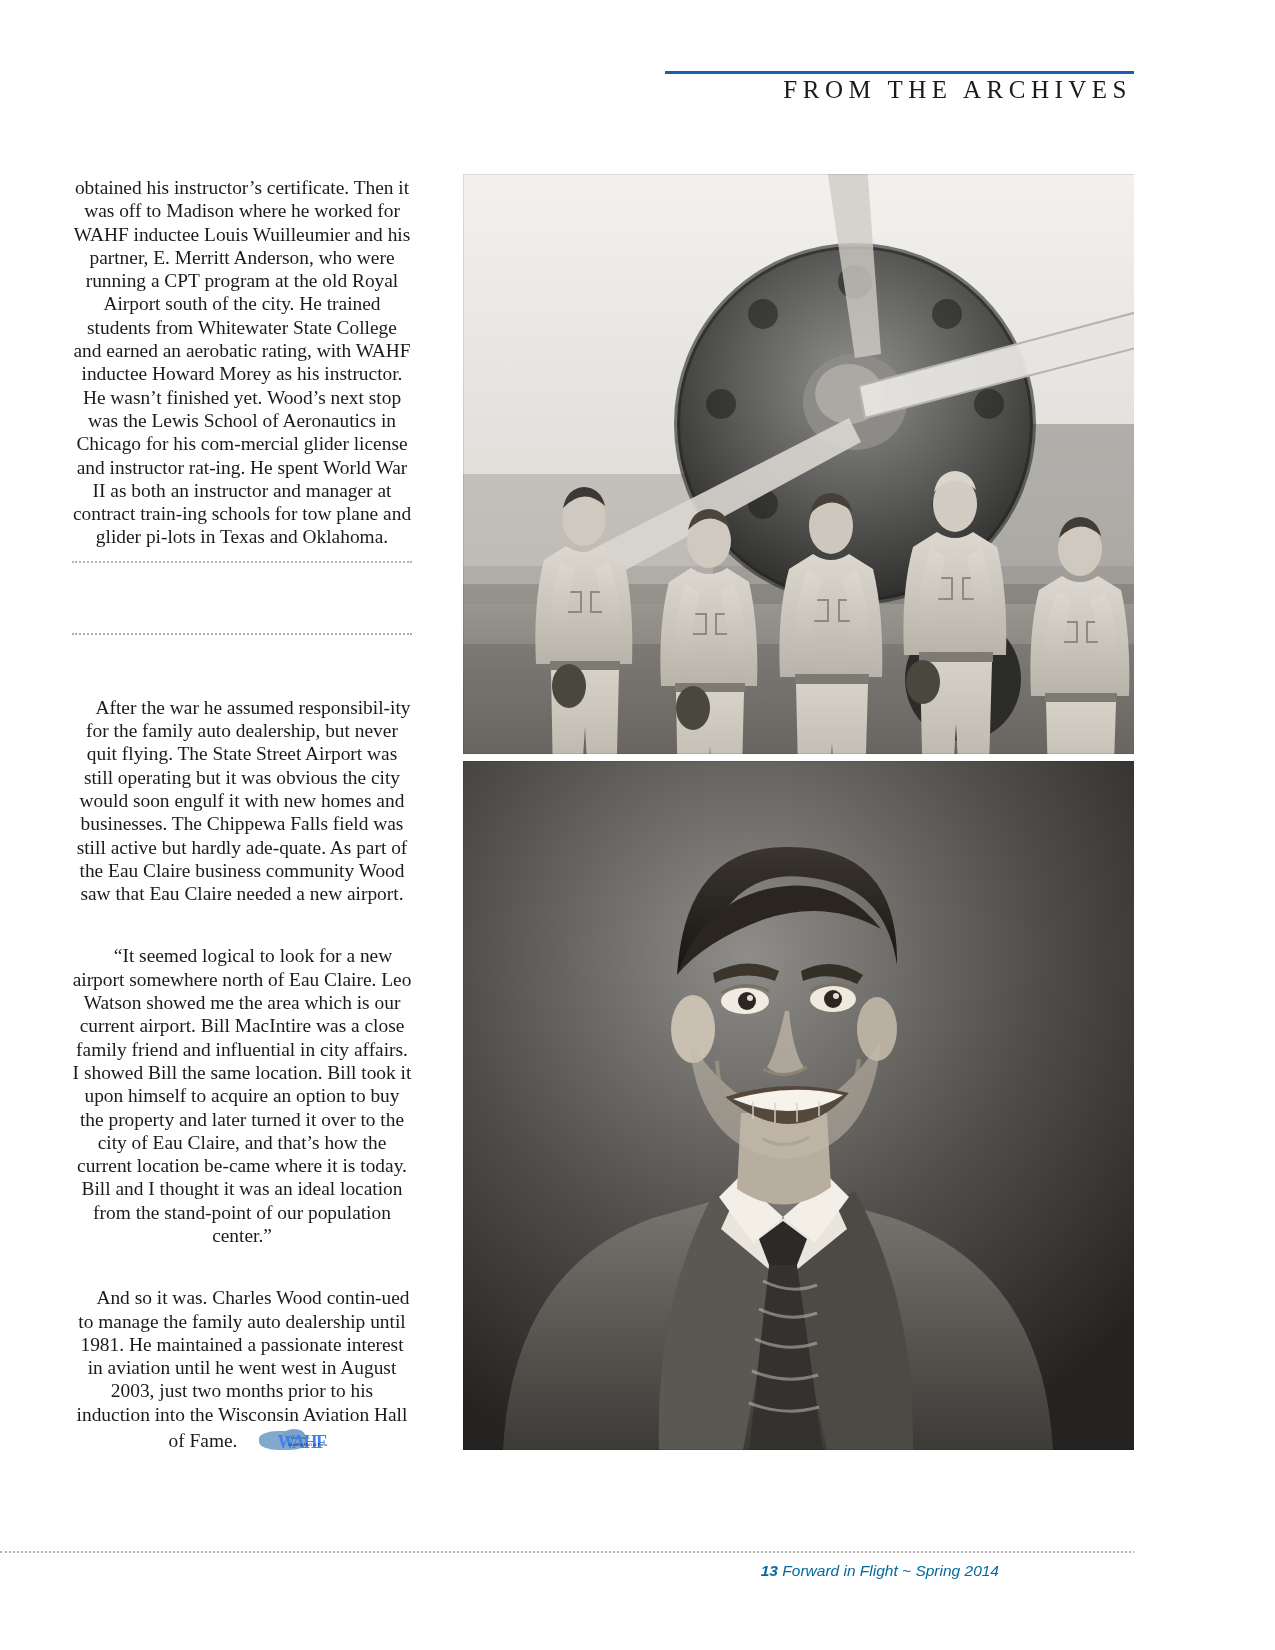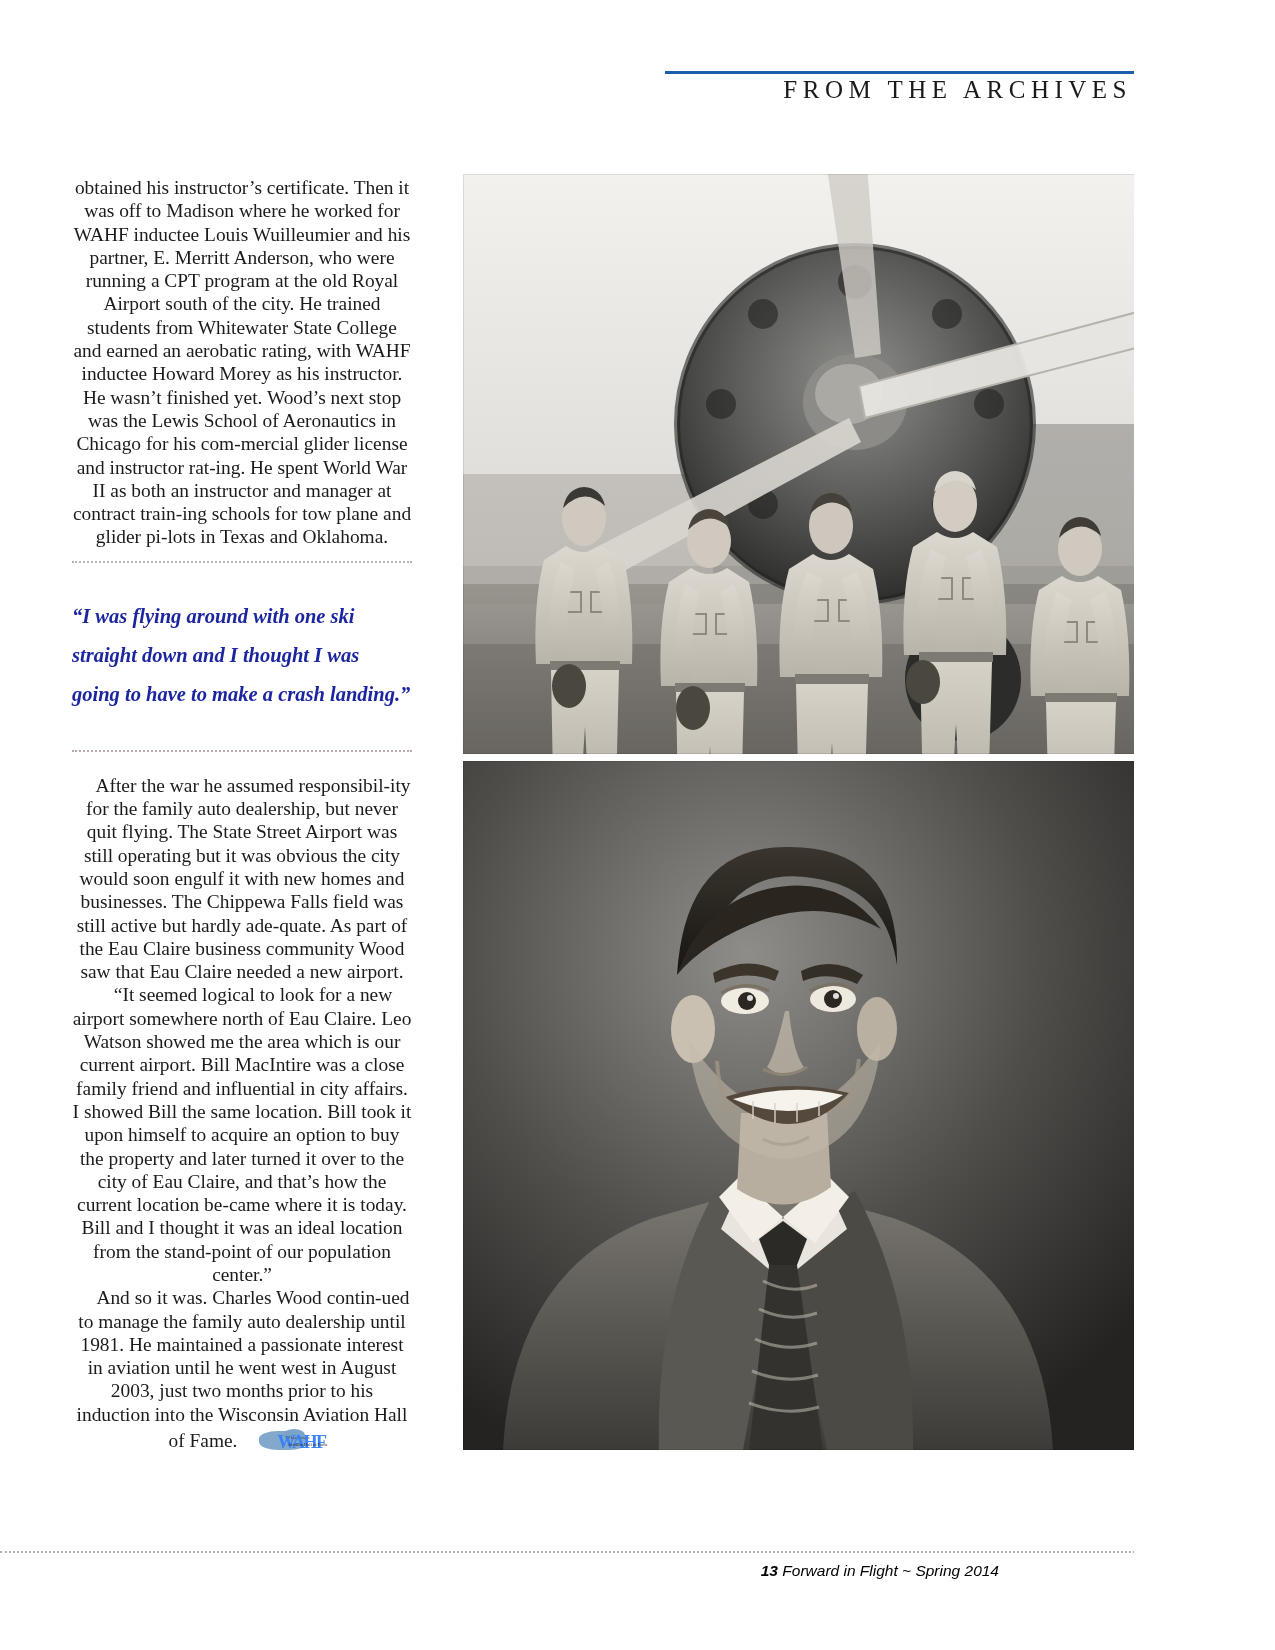--- a/index.html
+++ b/index.html
@@ -60,21 +60,21 @@
     width: 340px;
   }
   .body-par {
     font-size: 19.4px;
     line-height: 23.3px;
     color: #1b1b1b;
     text-align: center;
     margin: 0;
     hyphens: manual;
   }
-  .body-par.indent { text-indent: 22px; }
+  .body-par.indent { text-indent: 22px; margin-top: 39px; }
 
   .dotted-rule {
     width: 340px;
     height: 0;
     border-top: 2px dotted #b9b2b2;
     margin: 0;
   }
   .dotted-rule.r1 { margin-top: 12px; }
   .dotted-rule.r2 { border-top-color: #b7a9a9; }
 
@@ -170,21 +170,21 @@
     height: 0;
     border-top: 2px dotted #b5b0b0;
   }
   .footer-text {
     position: absolute;
     right: 135px;
     top: 1562px;
     font-family: "Liberation Sans", "DejaVu Sans", sans-serif;
     font-style: italic;
     font-size: 15.5px;
-    color: #000000;
+    color: #0369a1;
     white-space: nowrap;
   }
   .footer-text .pgnum {
     font-weight: bold;
     font-style: italic;
   }
 </style>
 </head>
 <body>
 
@@ -196,21 +196,20 @@
     <div class="header-title">FROM THE ARCHIVES</div>
   </div>
 
   <div class="col-left">
 
     <p class="body-par">obtained his instructor’s certificate. Then it was off to Madison where he worked for WAHF inductee Louis Wuilleumier and his partner, E. Merritt Anderson, who were running a CPT program at the old Royal Airport south of the city. He trained students from Whitewater State College and earned an aerobatic rating, with WAHF inductee Howard Morey as his instructor. He wasn’t finished yet. Wood’s next stop was the Lewis School of Aeronautics in Chicago for his com-mercial glider license and instructor rat-ing. He spent World War II as both an instructor and manager at contract train-ing schools for tow plane and glider pi-lots in Texas and Oklahoma.</p>
 
     <div class="dotted-rule r1"></div>
 
     <div style="height:34px"></div>
-    <p class="pullquote">“I was flying around with one ski straight down and I thought I was going to have to make a crash landing.”</p>
     <div style="height:36px"></div>
 
     <div class="dotted-rule r2"></div>
     <div style="height:22px"></div>
 
     <p class="body-par indent">After the war he assumed responsibil-ity for the family auto dealership, but never quit flying. The State Street Airport was still operating but it was obvious the city would soon engulf it with new homes and businesses. The Chippewa Falls field was still active but hardly ade-quate. As part of the Eau Claire business community Wood saw that Eau Claire needed a new airport.</p>
     <p class="body-par indent">“It seemed logical to look for a new airport somewhere north of Eau Claire. Leo Watson showed me the area which is our current airport. Bill MacIntire was a close family friend and influential in city affairs. I showed Bill the same location. Bill took it upon himself to acquire an option to buy the property and later turned it over to the city of Eau Claire, and that’s how the current location be-came where it is today. Bill and I thought it was an ideal location from the stand-point of our population center.”</p>
 
     <p class="body-par indent endmark-line"><span>And so it was. Charles Wood contin-ued to manage the family auto dealership until 1981. He maintained a passionate interest in aviation until he went west in August 2003, just two months prior to his induction into the Wisconsin Aviation Hall of Fame.</span><span class="wahf-mark"><span class="w-cloud"></span><span class="w-cloud2"></span><span class="w-top">Wisconsin</span><span class="w-letters">WAHF</span><span class="w-bot">Aviation Hall of Fame</span></span></p>
 

